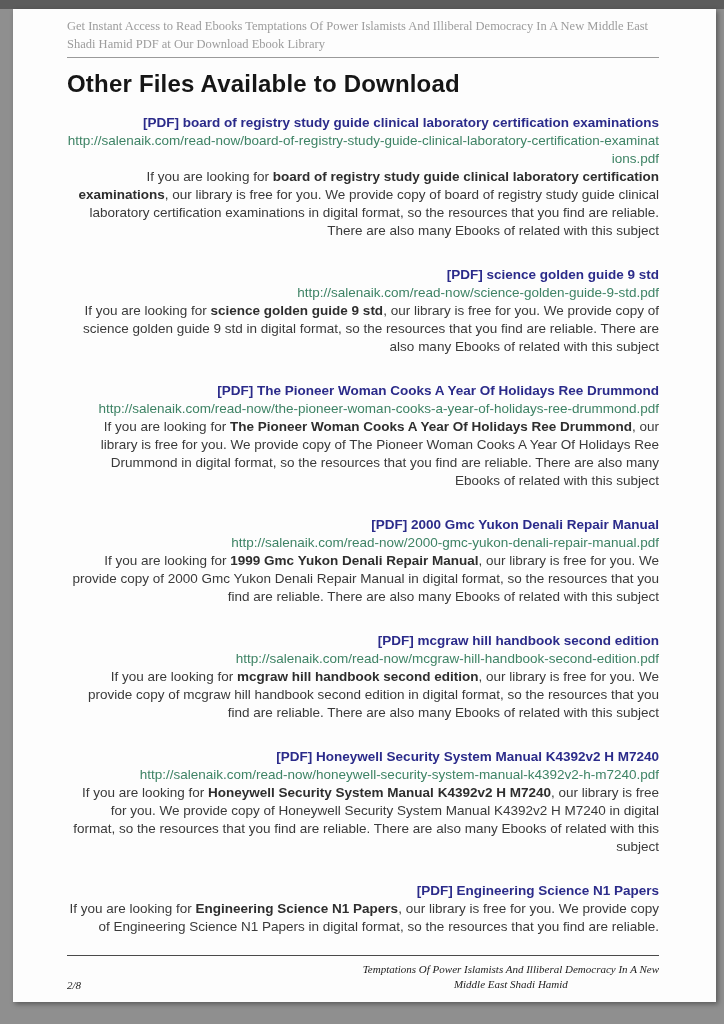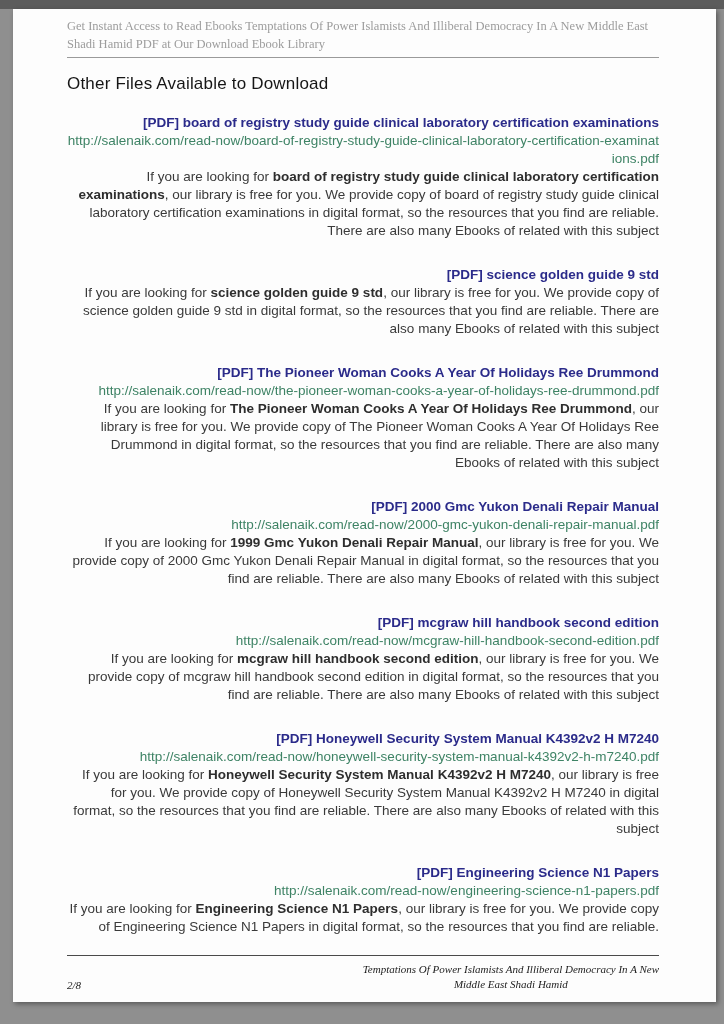--- a/index.html
+++ b/index.html
@@ -29,22 +29,22 @@
     line-height:18px;
     text-align:left;
     margin:0;
   }
   .header-rule {
     border:none; border-top:1px solid #9a9a9a;
     margin:4px 0 0 0;
   }
   .section-title {
     font-family:"Liberation Sans", sans-serif;
-    font-size:17px;
-    font-weight:normal;
+    font-size:24px;
+    font-weight:bold;
     color:#161616;
     line-height:21px;
     margin:15px 0 0 0;
     letter-spacing:0.2px;
   }
   .entries { margin-top:20px; }
   .entry {
     margin-bottom:26px;
     font-size:13.5px;
     line-height:18px;
@@ -113,20 +113,21 @@
     <div class="entries">
 
       <div class="entry">
         <a class="entry-title">[PDF] board of registry study guide clinical laboratory certification examinations</a>
         <a class="entry-url">http://salenaik.com/read-now/board-of-registry-study-guide-clinical-laboratory-certification-examinations.pdf</a>
         <p class="entry-desc"><span>If you are looking for </span><b>board of registry study guide clinical laboratory certification examinations</b><span>, our library is free for you. We provide copy of board of registry study guide clinical laboratory certification examinations in digital format, so the resources that you find are reliable. There are also many Ebooks of related with this subject</span></p>
       </div>
 
       <div class="entry">
         <a class="entry-title">[PDF] science golden guide 9 std</a>
+        <a class="entry-url">http://salenaik.com/read-now/science-golden-guide-9-std.pdf</a>
         <p class="entry-desc"><span>If you are looking for </span><b>science golden guide 9 std</b><span>, our library is free for you. We provide copy of science golden guide 9 std in digital format, so the resources that you find are reliable. There are also many Ebooks of related with this subject</span></p>
       </div>
 
       <div class="entry">
         <a class="entry-title">[PDF] The Pioneer Woman Cooks A Year Of Holidays Ree Drummond</a>
         <a class="entry-url">http://salenaik.com/read-now/the-pioneer-woman-cooks-a-year-of-holidays-ree-drummond.pdf</a>
         <p class="entry-desc"><span>If you are looking for </span><b>The Pioneer Woman Cooks A Year Of Holidays Ree Drummond</b><span>, our library is free for you. We provide copy of The Pioneer Woman Cooks A Year Of Holidays Ree Drummond in digital format, so the resources that you find are reliable. There are also many Ebooks of related with this subject</span></p>
       </div>
 
       <div class="entry">
@@ -142,21 +143,20 @@
       </div>
 
       <div class="entry">
         <a class="entry-title">[PDF] Honeywell Security System Manual K4392v2 H M7240</a>
         <a class="entry-url">http://salenaik.com/read-now/honeywell-security-system-manual-k4392v2-h-m7240.pdf</a>
         <p class="entry-desc"><span>If you are looking for </span><b>Honeywell Security System Manual K4392v2 H M7240</b><span>, our library is free for you. We provide copy of Honeywell Security System Manual K4392v2 H M7240 in digital format, so the resources that you find are reliable. There are also many Ebooks of related with this subject</span></p>
       </div>
 
       <div class="entry">
         <a class="entry-title">[PDF] Engineering Science N1 Papers</a>
-        <a class="entry-url">http://salenaik.com/read-now/engineering-science-n1-papers.pdf</a>
         <p class="entry-desc"><span>If you are looking for </span><b>Engineering Science N1 Papers</b><span>, our library is free for you. We provide copy of Engineering Science N1 Papers in digital format, so the resources that you find are reliable.</span></p>
       </div>
 
     </div>
   </div>
 
   <div class="page-footer">
     <hr class="footer-rule">
     <div class="footer-row">
       <span class="page-number">2/8</span>

